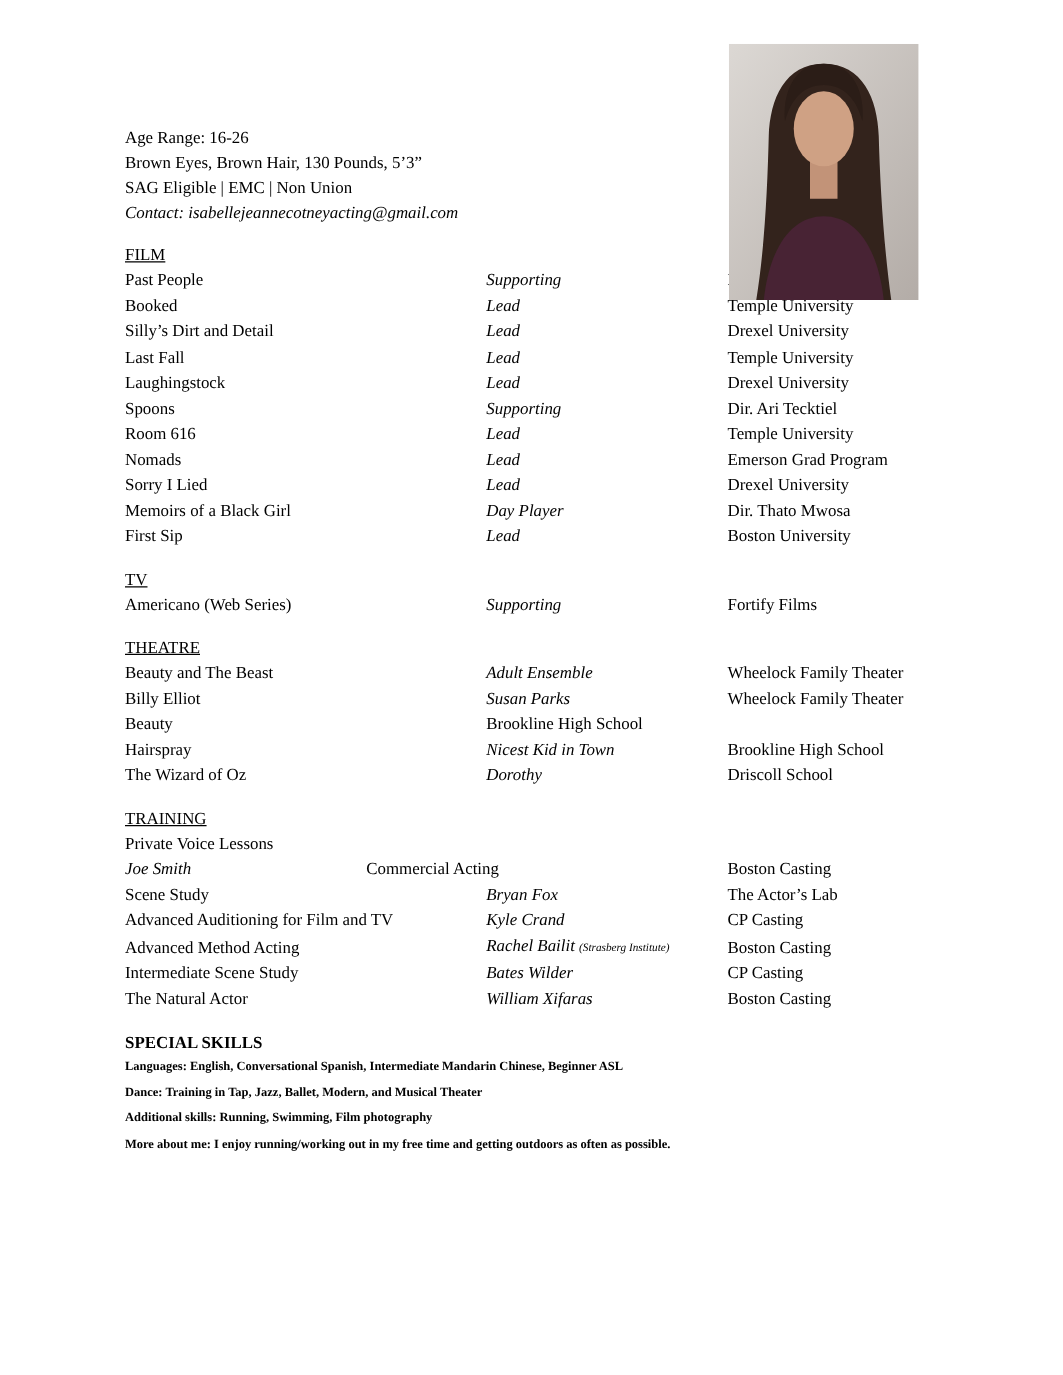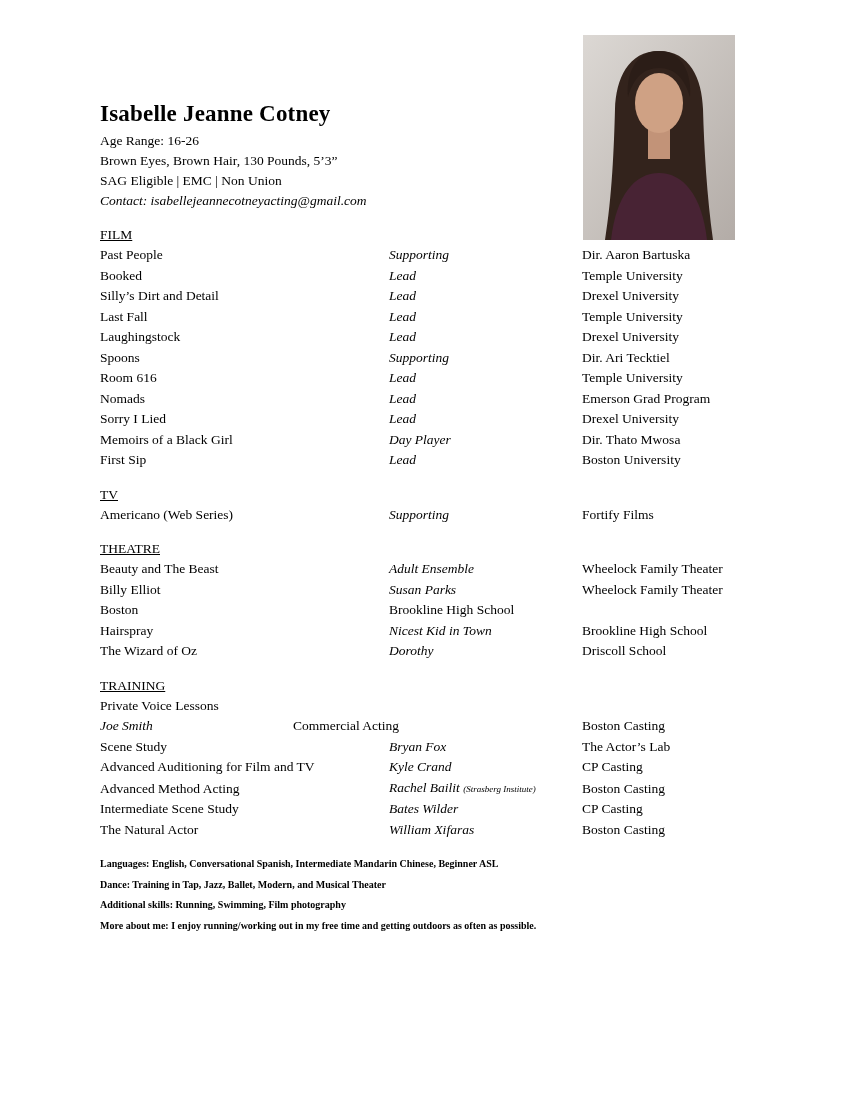--- a/index.html
+++ b/index.html
@@ -63,21 +63,20 @@
       </defs>
       <rect width="152" height="205" fill="url(#bg)"></rect>
       <path d="M76 16 C45 16 33 44 32 74 C31 112 29 162 22 205 L130 205 C124 162 121 112 120 74 C119 44 107 16 76 16 Z" fill="#33231c"></path>
       <rect x="65" y="90" width="22" height="34" fill="#c29378"></rect>
       <ellipse cx="76" cy="68" rx="24" ry="30" fill="#cfa184"></ellipse>
       <path d="M76 16 C52 16 43 40 45 62 C50 44 60 33 76 33 C92 33 102 44 107 62 C109 40 100 16 76 16 Z" fill="#2b1d17"></path>
       <path d="M28 205 C33 160 52 138 76 138 C100 138 119 160 124 205 Z" fill="#482334"></path>
     </svg>
   </div>
 
-  <h1 class="name">Isabelle Jeanne Cotney</h1>
   <div class="meta">Age Range: 16-26</div>
   <div class="meta">Brown Eyes, Brown Hair, 130 Pounds, 5’3”</div>
   <div class="meta">SAG Eligible | EMC | Non Union</div>
   <div class="meta italic">Contact: isabellejeannecotneyacting@gmail.com</div>
 
   <div id="sections-root">
       <div class="section">
         <div class="section-title"><span class="u">FILM</span></div>
         <div class="row">
           <div class="cell c0">Past People</div>
@@ -149,21 +148,21 @@
           <div class="cell c0">Beauty and The Beast</div>
           <div class="cell c1">Adult Ensemble</div>
           <div class="cell c2">Wheelock Family Theater</div>
         </div>
         <div class="row">
           <div class="cell c0">Billy Elliot</div>
           <div class="cell c1">Susan Parks</div>
           <div class="cell c2">Wheelock Family Theater</div>
         </div>
         <div class="row">
-          <div class="cell c0">Boston</div>
+          <div class="cell c0">Beauty</div>
           <div class="cell c2">Brookline High School</div>
         </div>
         <div class="row">
           <div class="cell c0">Hairspray</div>
           <div class="cell c1">Nicest Kid in Town</div>
           <div class="cell c2">Brookline High School</div>
         </div>
         <div class="row">
           <div class="cell c0">The Wizard of Oz</div>
           <div class="cell c1">Dorothy</div>
@@ -203,20 +202,21 @@
         </div>
         <div class="row">
           <div class="cell c0">The Natural Actor</div>
           <div class="cell c1">William Xifaras</div>
           <div class="cell c2">Boston Casting</div>
         </div>
       </div>
     </div>
 
   <div class="section skills">
+    <div class="skills-title">SPECIAL SKILLS</div>
     <div id="skills-lines">
         <div class="skills-line">Languages: English, Conversational Spanish, Intermediate Mandarin Chinese, Beginner ASL</div>
         <div class="skills-line">Dance: Training in Tap, Jazz, Ballet, Modern, and Musical Theater</div>
         <div class="skills-line">Additional skills: Running, Swimming, Film photography</div>
         <div class="skills-line">More about me: I enjoy running/working out in my free time and getting outdoors as often as possible.</div>
       </div>
   </div>
 
 </div>
 

